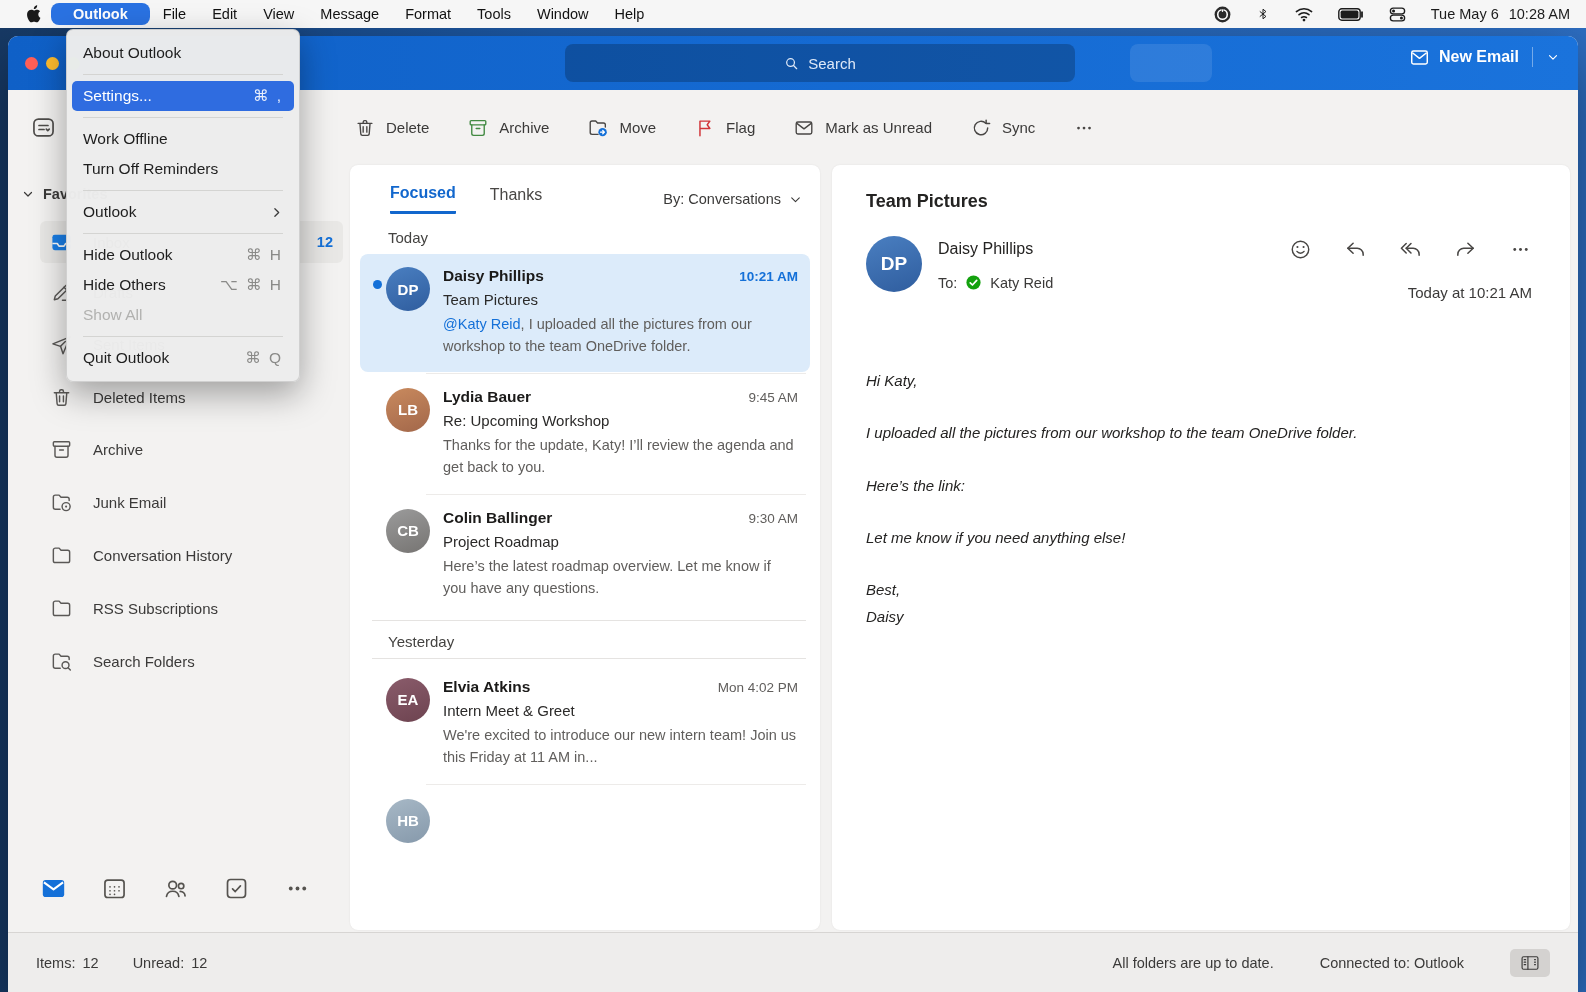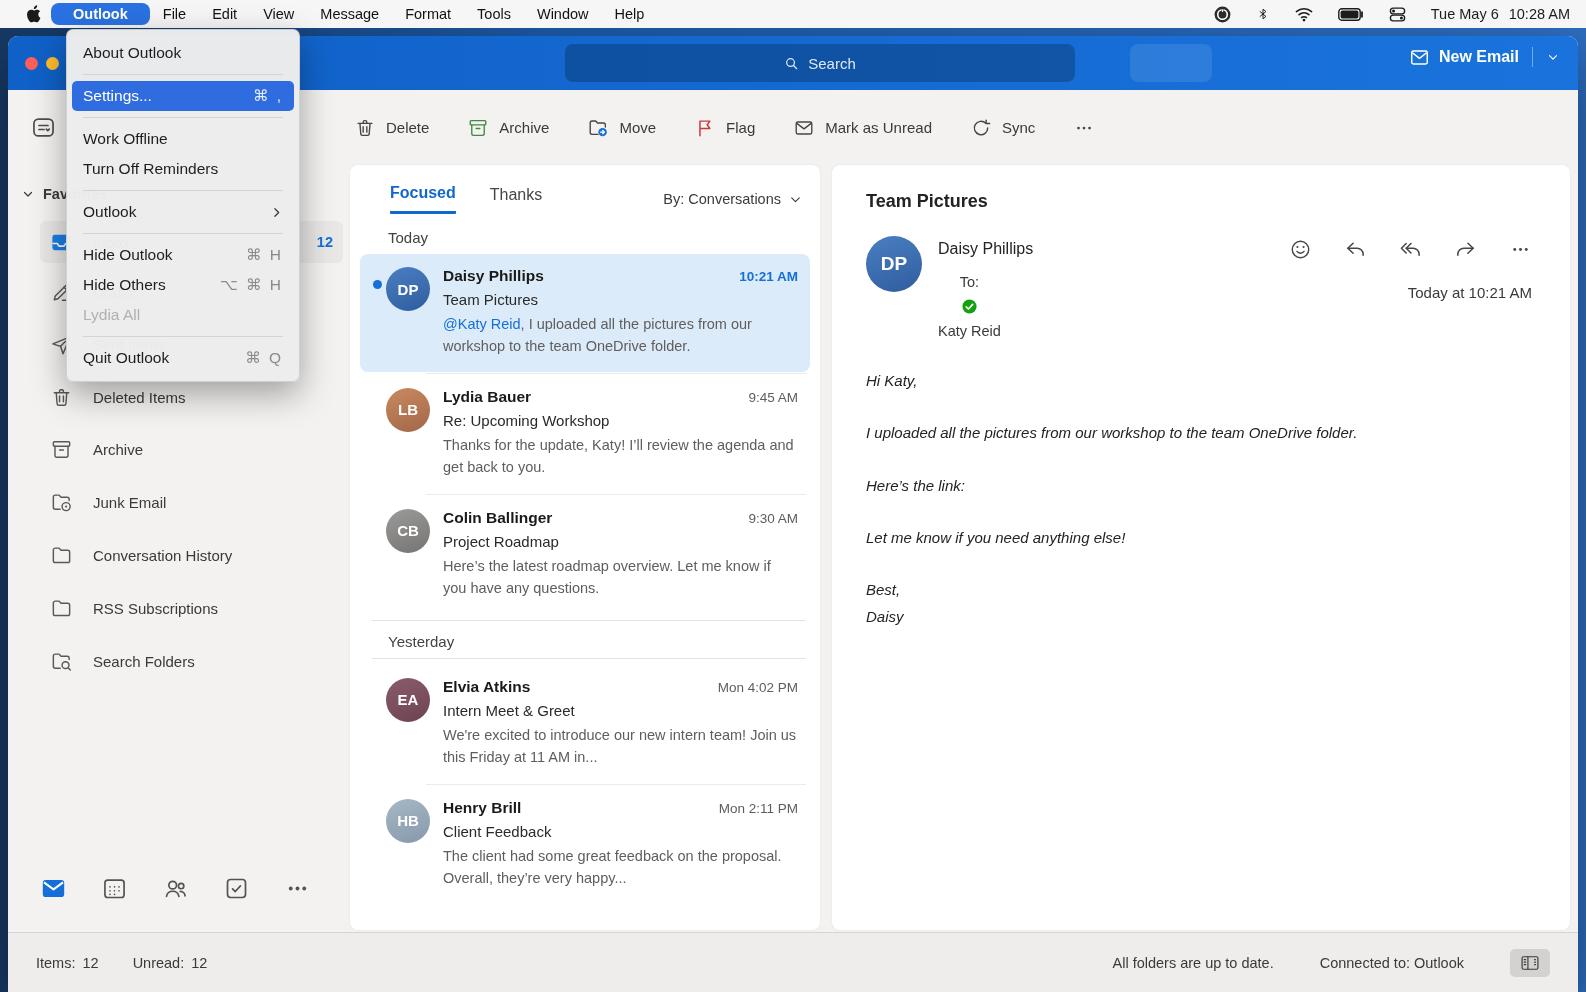--- a/index.html
+++ b/index.html
@@ -106,21 +106,21 @@
   .ediv{height:1px;background:#edebe9;margin:1px 14px 1px 76px;}
   .secdiv{height:1px;background:#e5e3e1;margin:6px 14px 0 22px;}
 
   
   .read-card{flex:1;min-width:0;position:relative;padding:26px 34px;overflow:hidden;}
   .rsub{font-size:18px;font-weight:700;color:#242322;}
   .rhead{position:relative;margin-top:24px;height:92px;}
   .rav{position:absolute;left:0;top:0;width:56px;height:56px;font-size:19px;}
   .rname{position:absolute;left:72px;top:4px;font-size:16px;color:#242322;}
   .rto{position:absolute;left:72px;top:38px;display:flex;align-items:center;gap:8px;
-    font-size:14.5px;color:#3b3a39;flex-direction:column;}
+    font-size:14.5px;color:#3b3a39;}
   .ricons{position:absolute;right:4px;top:2px;display:flex;gap:32px;align-items:center;color:#484644;}
   .rstamp{position:absolute;right:4px;top:48px;font-size:15px;color:#3b3a39;}
   .rbody{margin-top:41px;font-size:15px;color:#242322;font-style:italic;}
   .rbody p{margin:0 0 29px 0;line-height:1.55;}
   .rbody .tight{margin-bottom:4px;}
   .rlink{color:#1a6dcc;text-decoration:underline;}
 
   
   .statusbar{position:absolute;bottom:0;left:0;right:0;height:60px;background:#eeedec;
     border-top:1px solid #d7d5d3;display:flex;align-items:center;padding:4px 28px;
@@ -522,28 +522,20 @@
               </div>
               <div class="esub">Intern Meet &amp; Greet</div>
               <div class="eprev">We're excited to introduce our new intern team! Join us this Friday at 11 AM in...</div>
             </div>
           </div>
           <div class="ediv"></div>
 
           <div class="email">
             <div class="dotcol"></div>
             <div class="av av-h">HB</div>
-            <div class="ebody">
-              <div class="eline1">
-                <span class="ename">Henry Brill</span>
-                <span class="etime">Mon 2:11 PM</span>
-              </div>
-              <div class="esub">Client Feedback</div>
-              <div class="eprev">The client had some great feedback on the proposal. Overall, they’re very happy...</div>
-            </div>
           </div>
         </div>
 
         <div class="card read-card">
           <div class="rsub">Team Pictures</div>
 
           <div class="rhead">
             <div class="av av-d rav">DP</div>
             <div class="rname">Daisy Phillips</div>
             <div class="rto">
@@ -658,20 +650,20 @@
   <div class="am-sep"></div>
   <div class="am-item">
     <span>Hide Outlook</span>
     <span class="sc">⌘ H</span>
   </div>
   <div class="am-item">
     <span>Hide Others</span>
     <span class="sc">⌥ ⌘ H</span>
   </div>
   <div class="am-item dis">
-    <span>Lydia All</span>
+    <span>Show All</span>
   </div>
   <div class="am-sep"></div>
   <div class="am-item">
     <span>Quit Outlook</span>
     <span class="sc">⌘ Q</span>
   </div>
 </div>
 
 </body></html>

